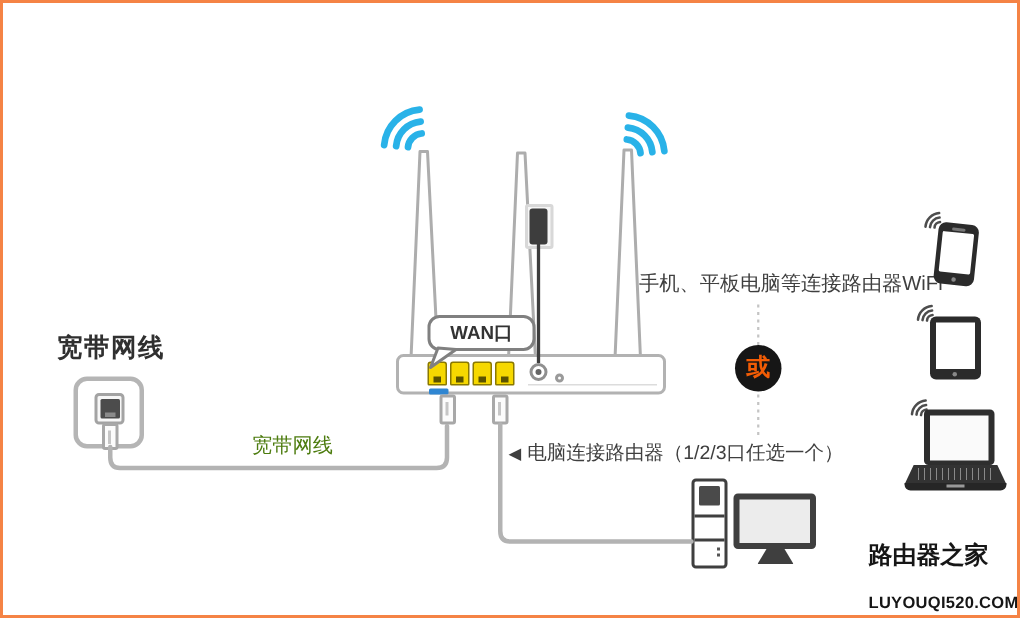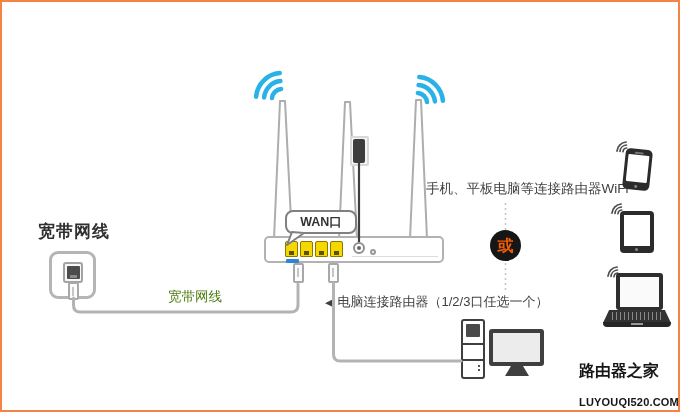--- a/index.html
+++ b/index.html
@@ -32,21 +32,21 @@
   .power-jack { position:absolute; left:351px; top:240px; width:12px; height:12px; background:#fff; border:2px solid #8f8f8f; border-radius:50%; }
   .power-jack::after { content:""; position:absolute; left:2px; top:2px; width:4px; height:4px; background:#666; border-radius:50%; }
   .reset-button { position:absolute; left:368px; top:247px; width:6px; height:6px; border:2px solid #9a9a9a; border-radius:50%; }
   .wan-bubble { position:absolute; left:283px; top:208px; width:72px; height:24px; background:#fff; border:2px solid #808080; border-radius:8px; font-size:12.5px; font-weight:bold; color:#333; text-align:center; line-height:21px; z-index:3; }
   .plug1 { left:291px; top:261px; }
   .plug2 { left:326px; top:261px; }
   .adapter-bracket { position:absolute; left:348px; top:134px; width:19px; height:30px; background:#f5f5f5; border:2px solid #d8d8d8; border-radius:2px; }
   .adapter-block { position:absolute; left:351px; top:137px; width:12px; height:24px; background:#3d3d3d; border-radius:2px; }
 
   
-  .pc-note { position:absolute; left:323px; top:291px; font-size:13px; color:#3f3f3f; white-space:nowrap; }
+  .pc-note { position:absolute; left:337px; top:291px; font-size:13px; color:#3f3f3f; white-space:nowrap; }
   .pc-note .arrow { font-size:11px; margin-right:4px; color:#3f3f3f; }
   .wifi-note { position:absolute; left:424px; top:178px; font-size:13.5px; color:#3f3f3f; white-space:nowrap; }
   .or-badge { position:absolute; left:488px; top:228px; width:31px; height:31px; background:#161616; border-radius:50%; color:#f25c05; font-weight:bold; font-size:16px; text-align:center; line-height:31px; z-index:3; }
 
   
   .tower { position:absolute; left:459px; top:317px; width:24px; height:60px; background:#fff; border:2px solid #3f3f3f; border-radius:3px; }
   .tower-panel { position:absolute; left:3px; top:3px; width:14px; height:13px; background:#4a4a4a; border-radius:1px; }
   .tower-seam1 { position:absolute; left:0; right:0; top:22px; height:2px; background:#3f3f3f; }
   .tower-seam2 { position:absolute; left:0; right:0; top:38px; height:2px; background:#3f3f3f; }
   .tower-dot1 { position:absolute; right:3px; top:44px; width:2px; height:2px; background:#555; }

